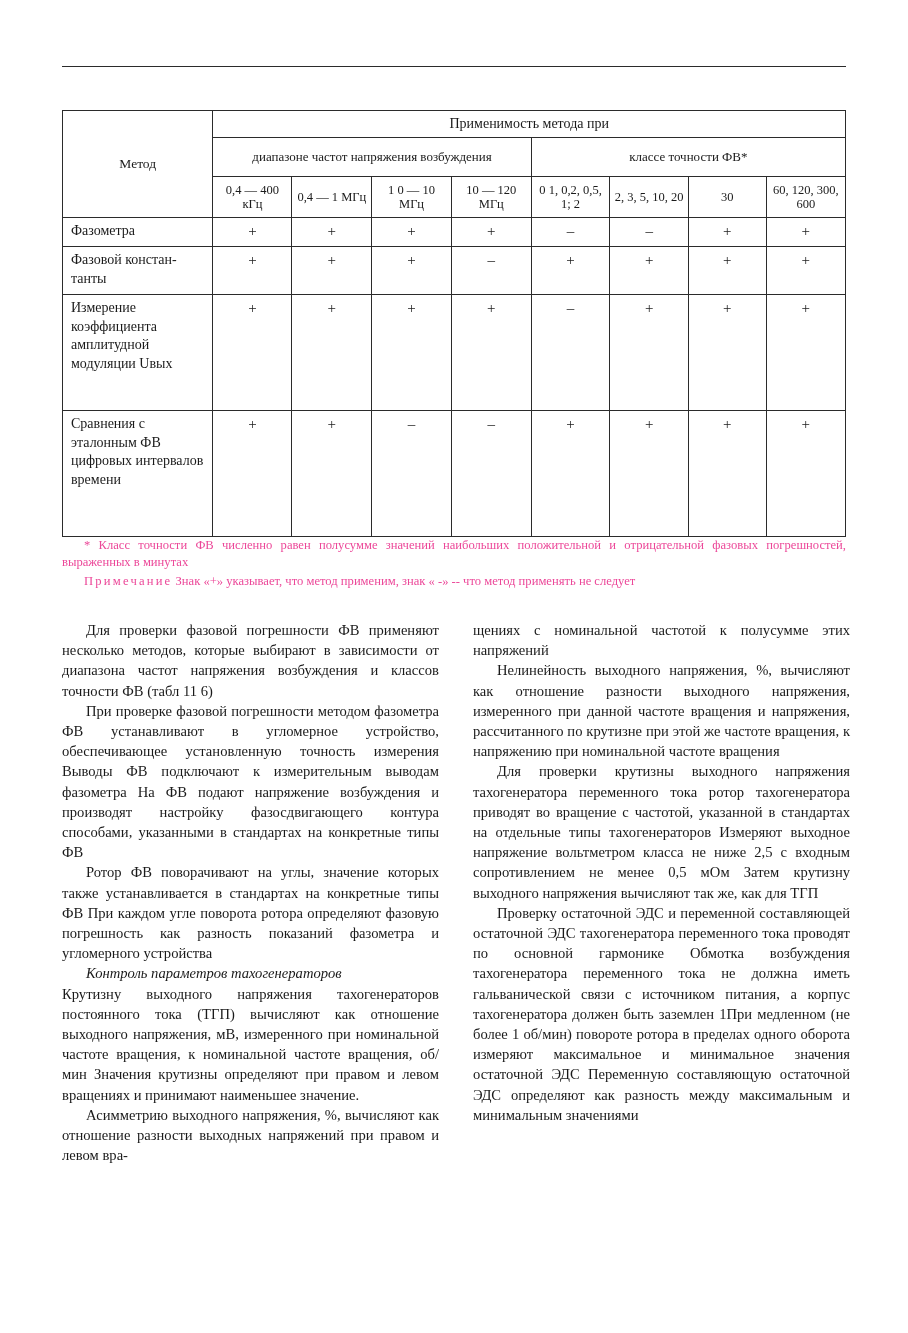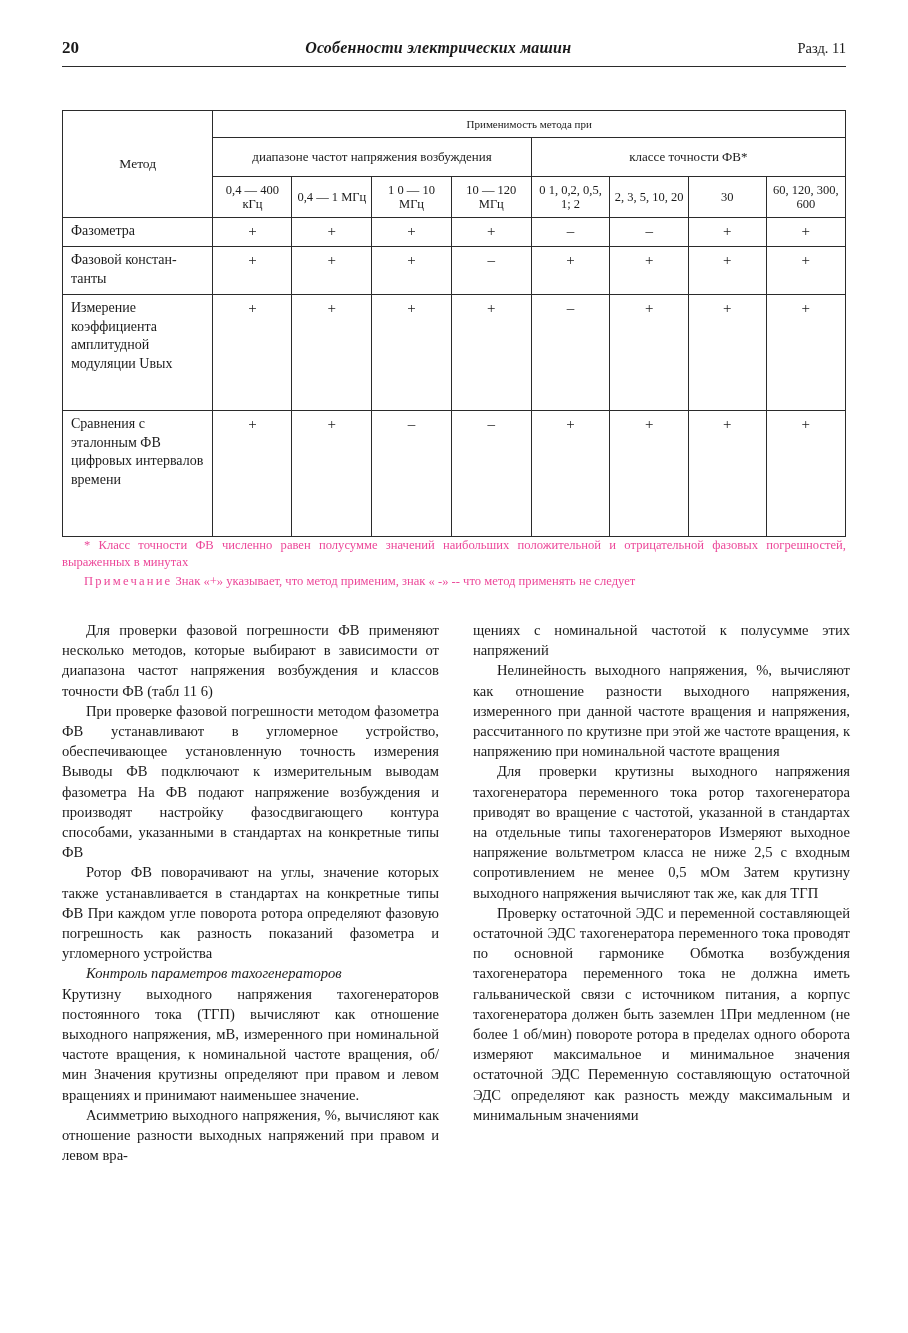--- a/index.html
+++ b/index.html
@@ -84,21 +84,21 @@
   }
   table.main td, table.main th {
     border: 1px solid #2b2b2b;
     padding: 2px 4px;
     font-weight: normal;
     vertical-align: middle;
     text-align: center;
   }
   table.main .hdr-top {
     height: 22px;
-    font-size: 11px;
+    font-size: 14px;
     margin-top: 32px;
   }
   table.main .hdr-mid {
     height: 34px;
     font-size: 13px;
   }
   table.main .hdr-sub {
     height: 36px;
     font-size: 12.5px;
     line-height: 1.15;
@@ -166,25 +166,20 @@
   .col p.italic-head {
     font-style: italic;
     text-indent: 24px;
   }
 </style>
 </head>
 <body>
 
 <div class="page">
 
-  <div class="running-head">
-    <span class="folio">20</span>
-    <span class="head-title">Особенности электрических машин</span>
-    <span class="section">Разд. 11</span>
-  </div>
   <div class="head-rule"></div>
 
 
   <div class="tbl-wrap">
     <table class="main">
       <tbody>
         <tr>
           <td class="method-head" rowspan="3">Метод</td>
           <td class="hdr-top" colspan="8">Применимость метода при</td>
         </tr>

